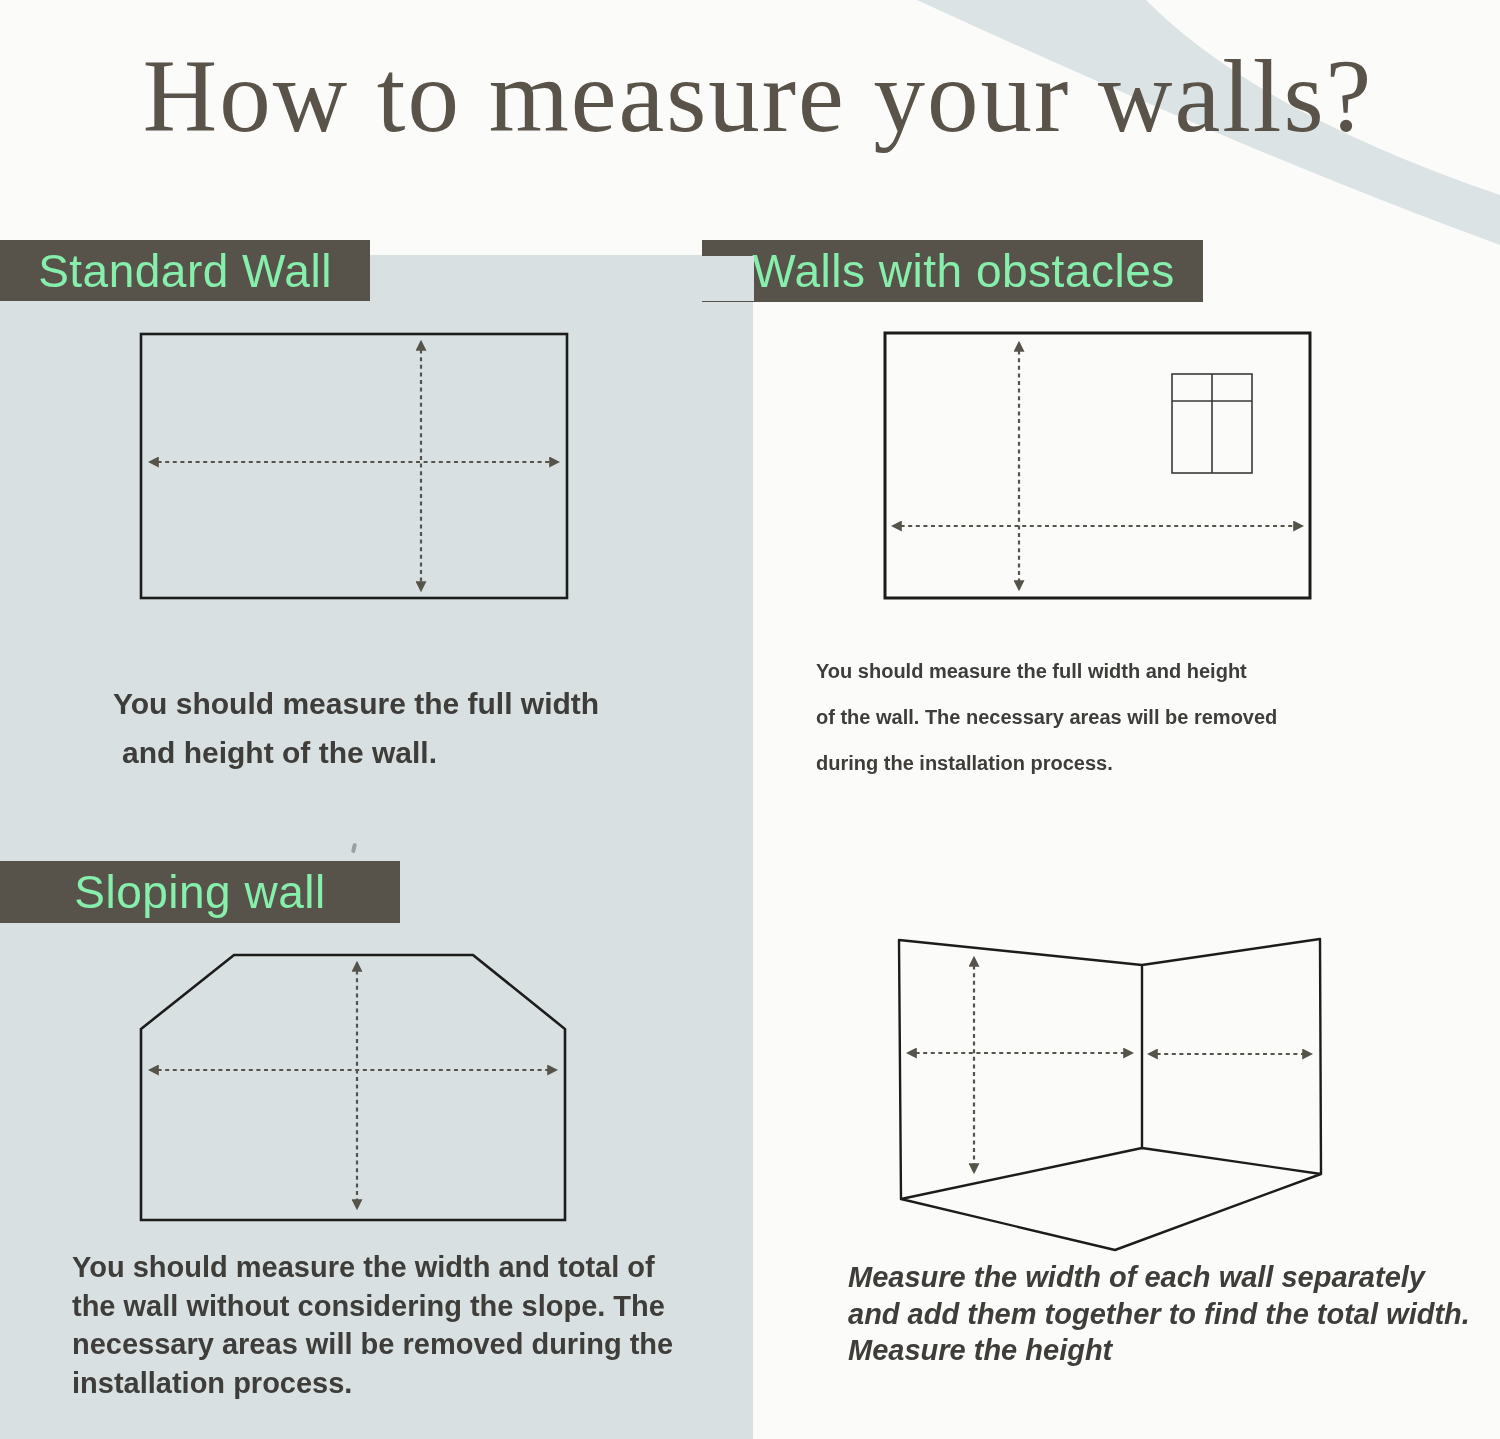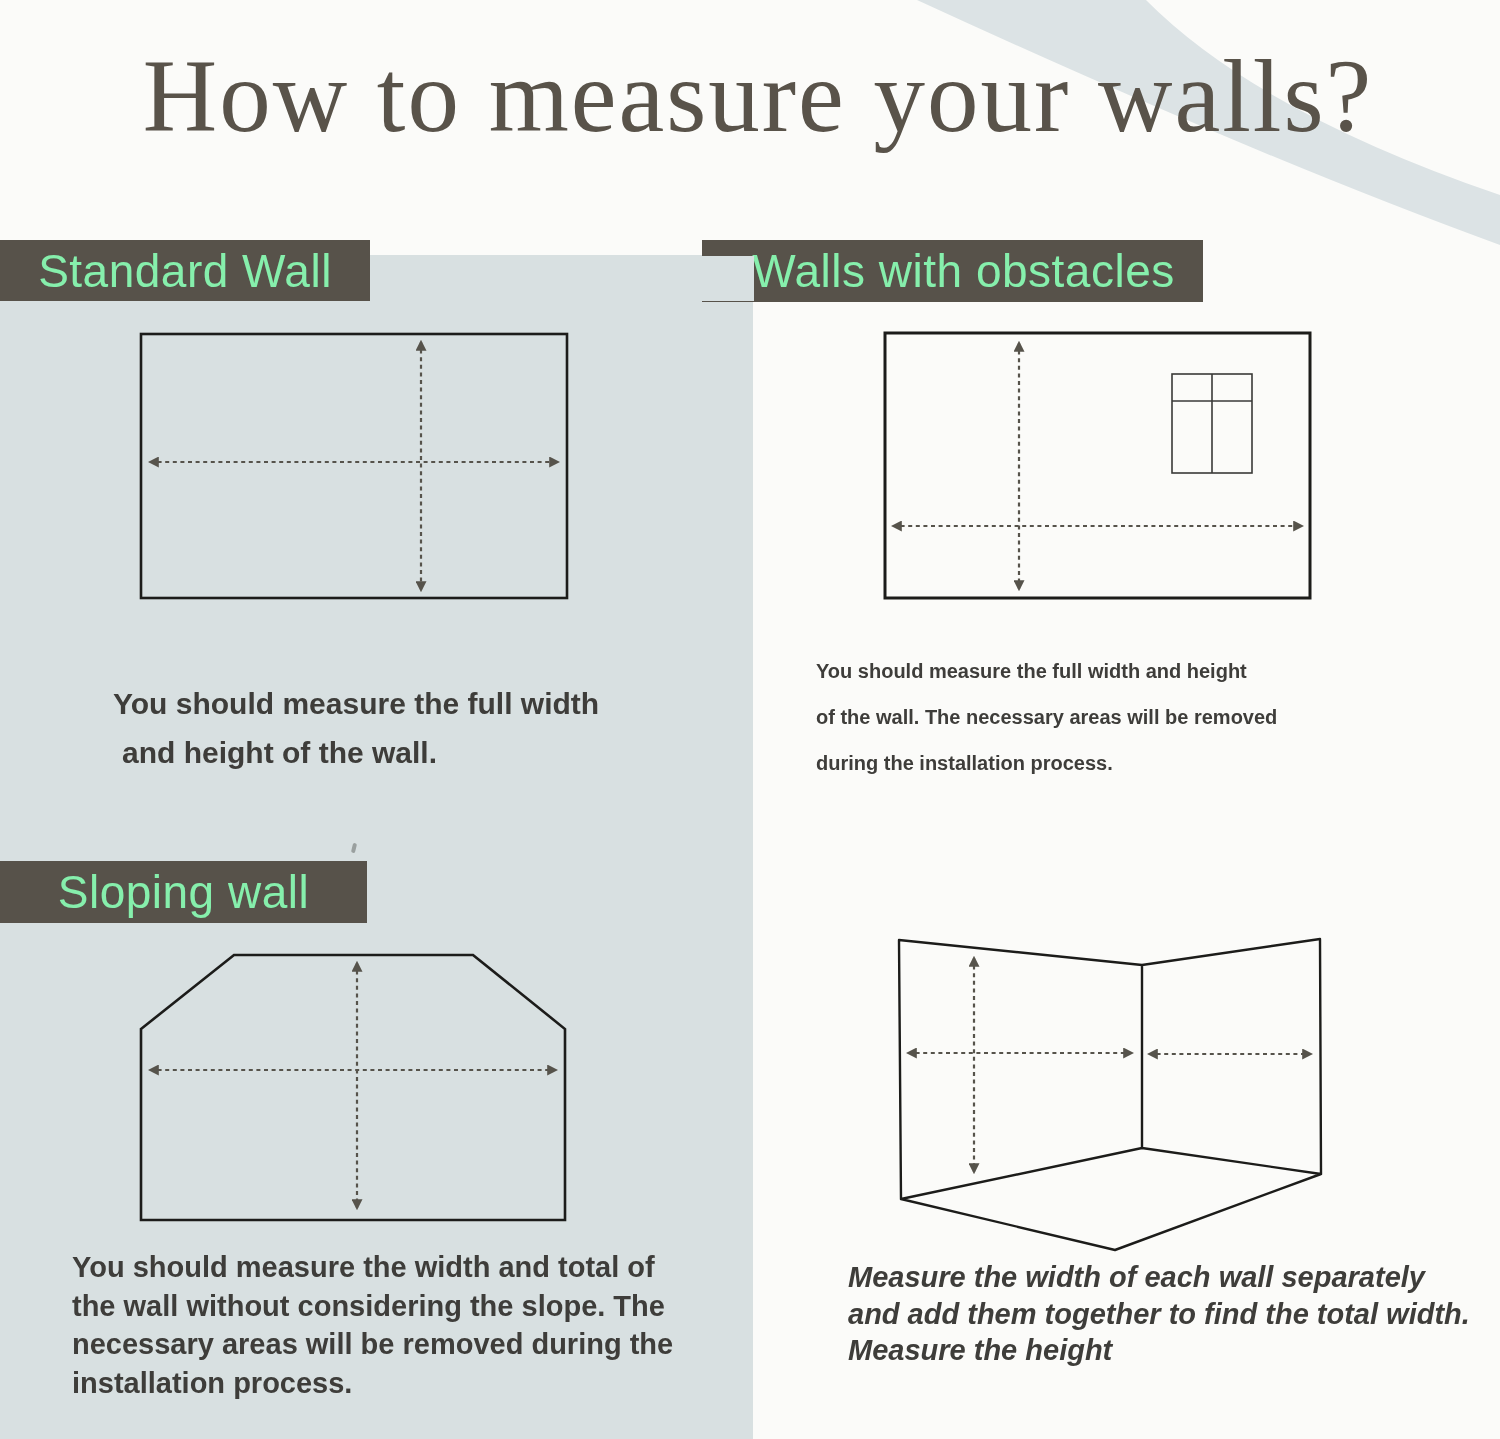--- a/index.html
+++ b/index.html
@@ -15,21 +15,21 @@
     letter-spacing:2px;color:#59534a;line-height:100px;
   }
   .hdr{
     position:absolute;background:#57524a;color:#86efac;
     display:flex;align-items:center;justify-content:center;
     font-size:46px;font-weight:400;letter-spacing:0.5px;
   }
   .hdr-standard{left:0;top:240px;width:370px;height:61px;}
   .hdr-obstacles{left:702px;top:240px;width:501px;height:62px;padding-left:22px;box-sizing:border-box;}
   .patch{position:absolute;left:702px;top:256px;width:52px;height:45px;background:#d8e0e1;}
-  .hdr-sloping{left:0;top:861px;width:367px;height:62px;}
+  .hdr-sloping{left:0;top:861px;width:400px;height:62px;}
   .hdr-many{left:750px;top:863px;width:443px;height:61px;}
   .caption{position:absolute;color:#3e3d3a;font-weight:600;}
   .cap-line{white-space:nowrap;}
   .cap-standard{left:113px;top:655px;font-size:30px;line-height:49px;margin-top:24px;}
   .cap-standard .cap-line:nth-child(2){padding-left:9px;}
   .cap-obstacles{left:816px;top:648px;font-size:20px;line-height:46px;}
   .cap-sloping{left:72px;top:1248px;font-size:29px;line-height:38.5px;}
   .cap-many{left:848px;top:1259px;font-size:29px;line-height:36.5px;font-style:italic;}
   .wall{fill:none;stroke:#1c1c1a;stroke-width:2.6;}
   .w3{stroke-width:3;}

